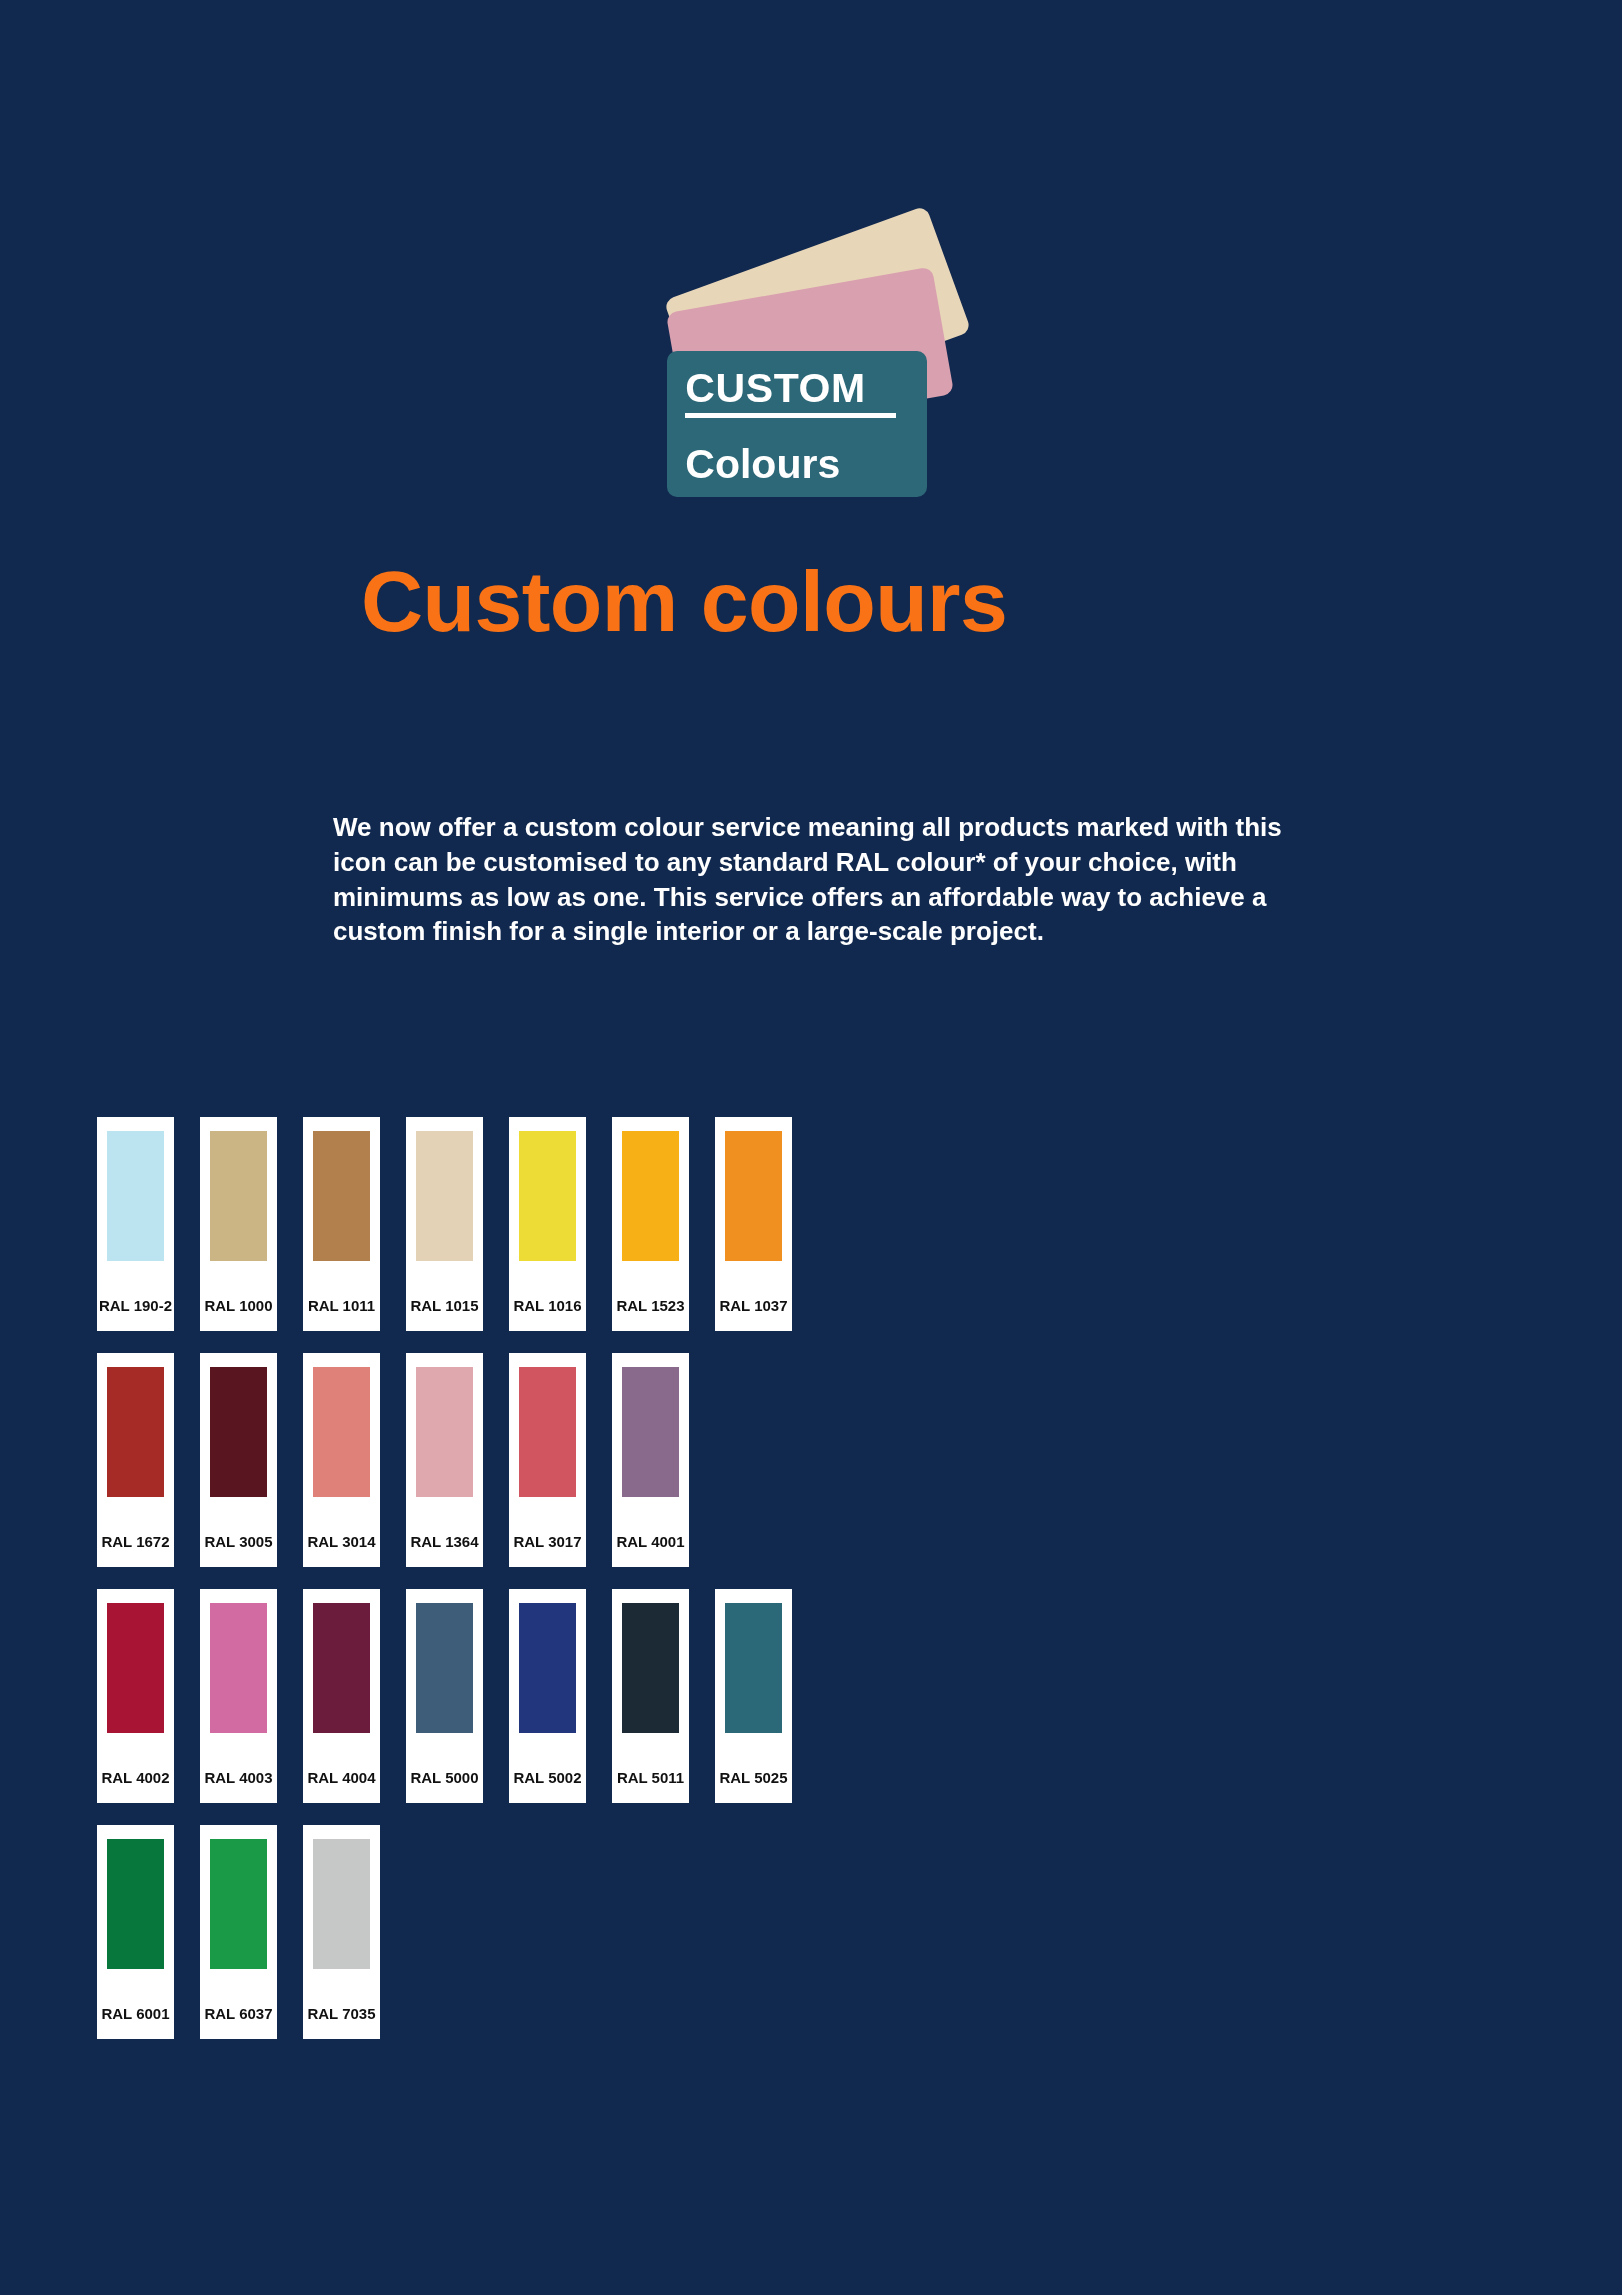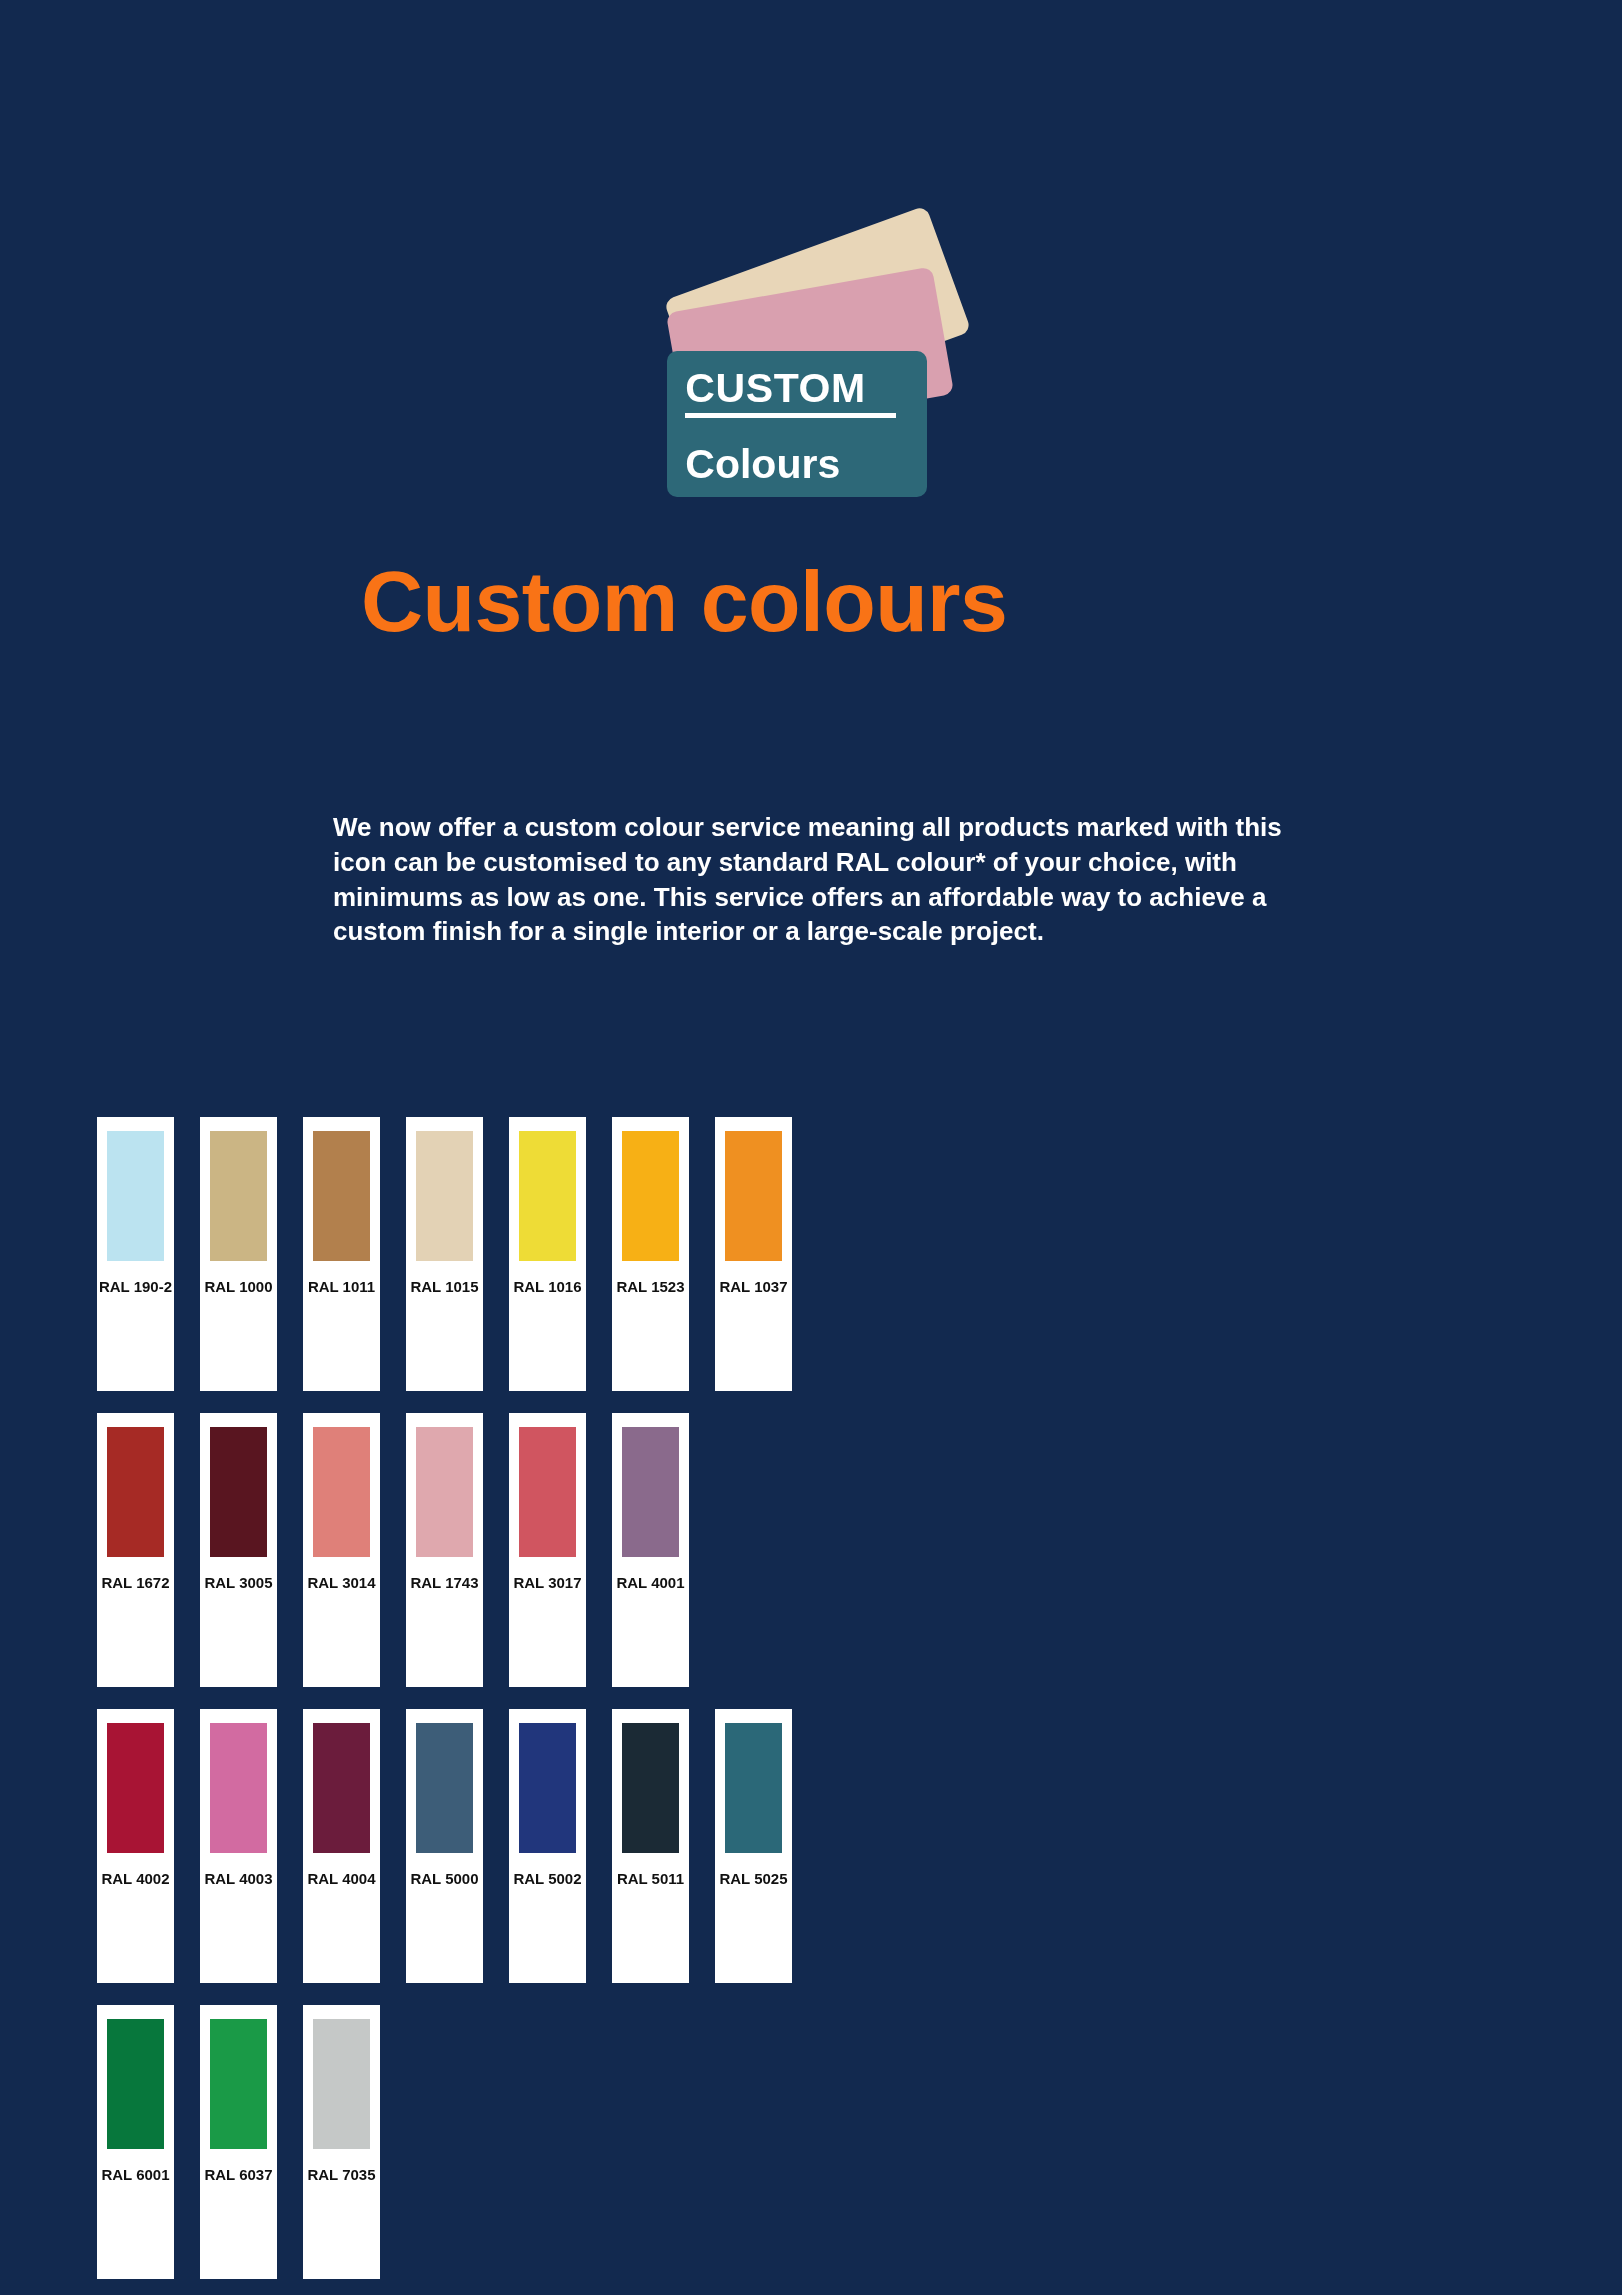--- a/index.html
+++ b/index.html
@@ -120,27 +120,28 @@
     top: 1117px;
     width: 1430px;
   }
   .swatch-row {
     display: flex;
     gap: 26px;
     margin-bottom: 22px;
   }
   .swatch-card {
     width: 77px;
-    height: 274px;
+    height: 214px;
     background: #ffffff;
     display: flex;
     flex-direction: column;
     align-items: center;
     padding: 14.3px 10.4px 0 10.4px;
     flex: 0 0 77px;
+    gap: 19px;
   }
   .swatch-chip {
     width: 100%;
     height: 130px;
     display: block;
   }
   .swatch-label {
     margin-top: 17px;
     font-size: 15px;
     font-weight: 700;
@@ -212,21 +213,21 @@
         <div class="swatch-card">
           <div class="swatch-chip" style="background: rgb(89, 21, 32);"></div>
           <div class="swatch-label">RAL 3005</div>
         </div>
         <div class="swatch-card">
           <div class="swatch-chip" style="background: rgb(223, 128, 121);"></div>
           <div class="swatch-label">RAL 3014</div>
         </div>
         <div class="swatch-card">
           <div class="swatch-chip" style="background: rgb(223, 168, 174);"></div>
-          <div class="swatch-label">RAL 1743</div>
+          <div class="swatch-label">RAL 1364</div>
         </div>
         <div class="swatch-card">
           <div class="swatch-chip" style="background: rgb(208, 85, 96);"></div>
           <div class="swatch-label">RAL 3017</div>
         </div>
         <div class="swatch-card">
           <div class="swatch-chip" style="background: rgb(138, 106, 140);"></div>
           <div class="swatch-label">RAL 4001</div>
         </div>
       </div>

